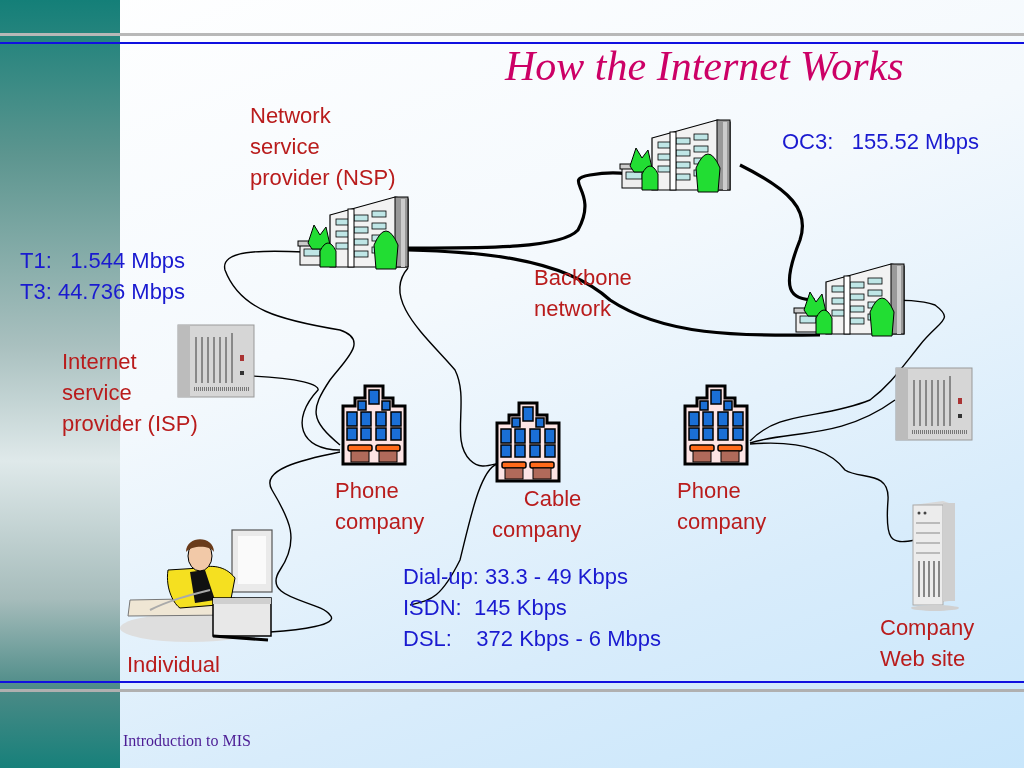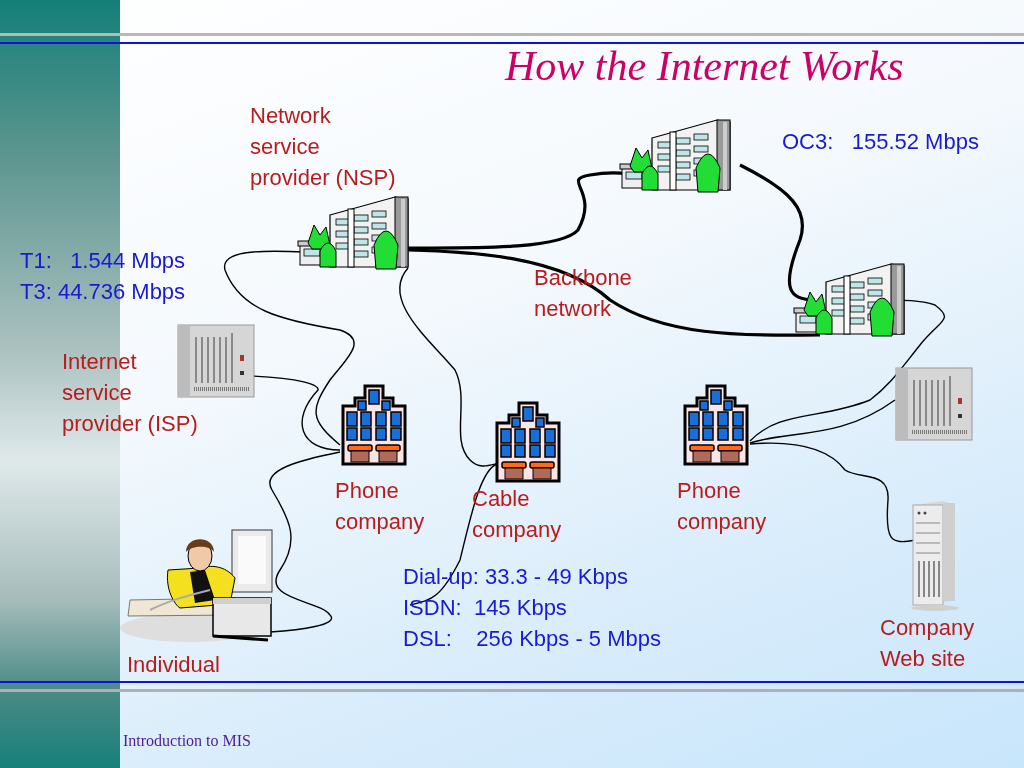--- a/index.html
+++ b/index.html
@@ -172,24 +172,24 @@
 <div class="label blue" style="left:20px;top:245px;text-align:right;"><span>T1:   1.544 Mbps</span><br><span>T3: 44.736 Mbps</span></div>
 
 <div class="label blue" style="left:762px;top:126px;margin-left:20px;"><span>OC3:   155.52 Mbps</span><br></div>
 
 <div class="label" style="left:488px;top:262px;margin-left:46px;"><span>Backbone</span><br><span>network</span></div>
 
 <div class="label" style="left:62px;top:346px;"><span>Internet</span><br><span>service</span><br><span>provider (ISP)</span></div>
 
 <div class="label" style="left:335px;top:475px;"><span>Phone</span><br><span>company</span></div>
 
-<div class="label" style="left:472px;top:483px;"><span>Cable</span><br><span>company</span></div>
+<div class="label" style="left:492px;top:483px;text-align:right;"><span>Cable</span><br><span>company</span></div>
 
 <div class="label" style="left:677px;top:475px;"><span>Phone</span><br><span>company</span></div>
 
-<div class="label blue" style="left:403px;top:561px;"><span>Dial-up: 33.3 - 49 Kbps</span><br><span>ISDN:  145 Kbps</span><br><span>DSL:    256 Kbps - 5 Mbps</span><br></div>
+<div class="label blue" style="left:403px;top:561px;"><span>Dial-up: 33.3 - 49 Kbps</span><br><span>ISDN:  145 Kbps</span><br><span>DSL:    372 Kbps - 6 Mbps</span><br></div>
 
 <div class="label" style="left:880px;top:612px;"><span>Company</span><br><span>Web site</span></div>
 
 <div class="label" style="left:127px;top:649px;"><span>Individual</span></div>
 
 <div class="footer" style="left:123px;top:732px;">Introduction to MIS</div>
 <div class="footer" style="left:984px;top:768px;margin-left:27px;">31</div>
 
 </body></html>

